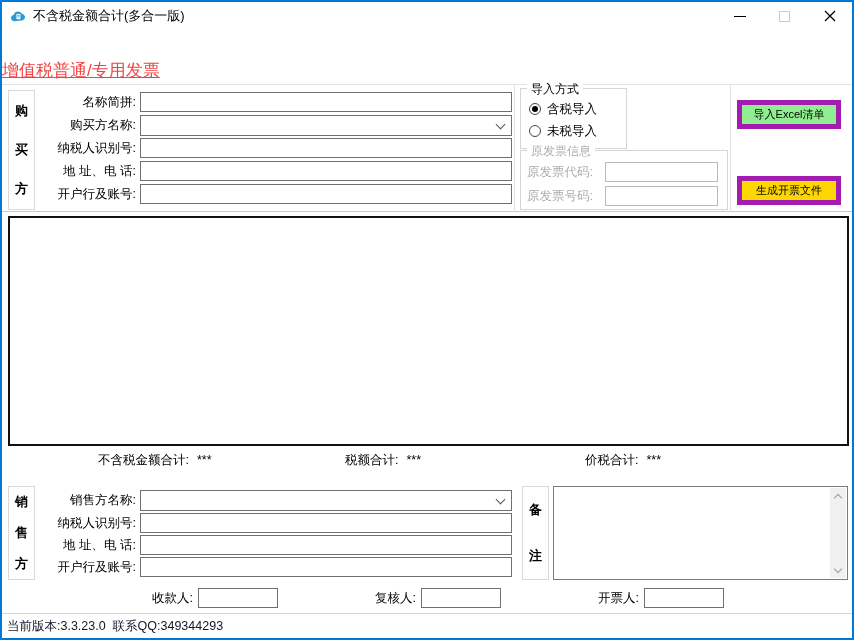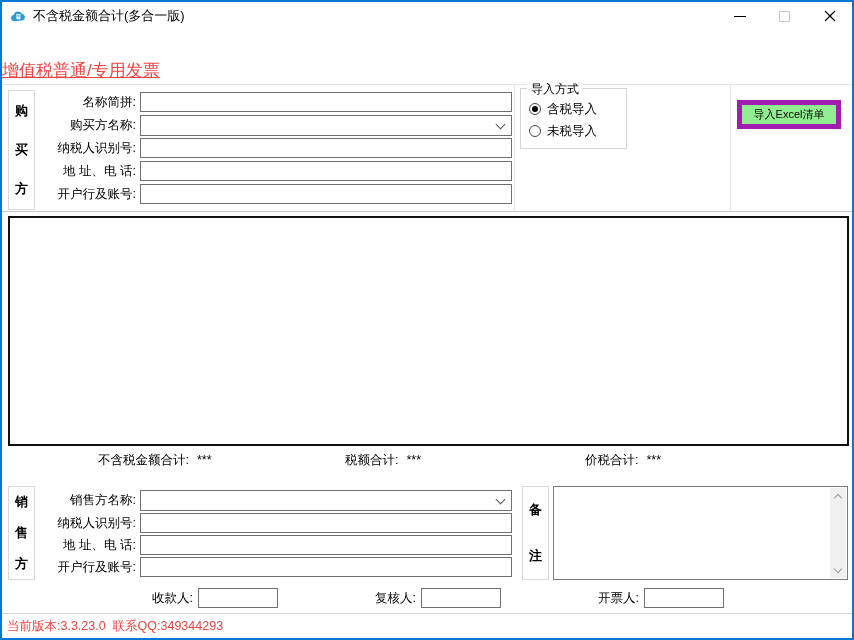--- a/index.html
+++ b/index.html
@@ -78,21 +78,21 @@
   .remark-area { position:absolute; border:1px solid #7A7A7A; background:#fff; }
   .vscroll { position:absolute; top:1px; right:1px; bottom:1px; width:16px; background:#F0F0F0; }
   .scroll-arrow { position:absolute; left:0; width:16px; height:16px; display:flex; align-items:center; justify-content:center; }
   .scroll-arrow .chev { border-color:#9B9B9B; width:6px; height:6px; }
   .sa-up { top:0; } .sa-up .chev { transform:rotate(-135deg); margin-top:3px; }
   .sa-down { bottom:0; } .sa-down .chev { transform:rotate(45deg); margin-bottom:3px; }
 
   
   .statusbar { position:absolute; left:0; right:0; bottom:0; height:25px; background:#fff;
     border-top:1px solid #D4D4D4; display:flex; align-items:center; padding-left:5px;
-    font-size:12.5px; color:#ef4444; white-space:pre; }
+    font-size:12.5px; color:#0f172a; white-space:pre; }
 </style>
 </head>
 <body>
 
 <div class="window">
 
   <div class="titlebar">
     <svg class="app-icon" viewBox="0 0 20 20">
       <path d="M5.2 15.5c-2.3 0-4-1.7-4-3.7 0-1.8 1.3-3.3 3.1-3.6C4.8 5.7 6.9 4 9.4 4c2.2 0 4.1 1.3 4.8 3.2 1.9.2 3.4 1.8 3.4 3.7 0 2.1-1.7 3.8-3.9 3.8z" fill="#2E9BD6"></path>
       <rect x="7.6" y="7.2" width="4.6" height="6" fill="#fff" rx="0.5"></rect>
@@ -153,22 +153,30 @@
         <span class="radio checked"></span>
         <span class="opt-label">含税导入</span>
       </div>
       <div class="opt-row" style="top:32px;">
         <span class="radio"></span>
         <span class="opt-label">未税导入</span>
       </div>
     </div>
 
 
+    <div class="groupbox" style="left:518px; top:94px; width:208px; height:60px;">
+      <span class="gb-title disabled">原发票信息</span>
+      <div class="d-label" style="left:6px; top:11px;">原发票代码:</div>
+      <input class="tbox disabled" style="left: 84px; top: 11px; width: 113px;" value="">
+      <div class="d-label" style="left:6px; top:35px;">原发票号码:</div>
+      <input class="tbox disabled" style="left: 84px; top: 35px; width: 113px;" value="">
+    </div>
 
     <button class="action-btn btn-green" style="top:44px;">导入Excel清单</button>
+    <button class="action-btn btn-gold" style="top:120px;">生成开票文件</button>
 
     <div class="list-panel"></div>
 
     <div class="total-item" style="left:96px;"><span>不含税金额合计:</span><b>***</b></div>
     <div class="total-item" style="left:343px;"><span>税额合计:</span><b>***</b></div>
     <div class="total-item" style="left:583px;"><span>价税合计:</span><b>***</b></div>
 
     <div class="side-box" style="left:6px; top:430px; width:27px; height:94px;">
       <span>销</span>
       <span>售</span>

